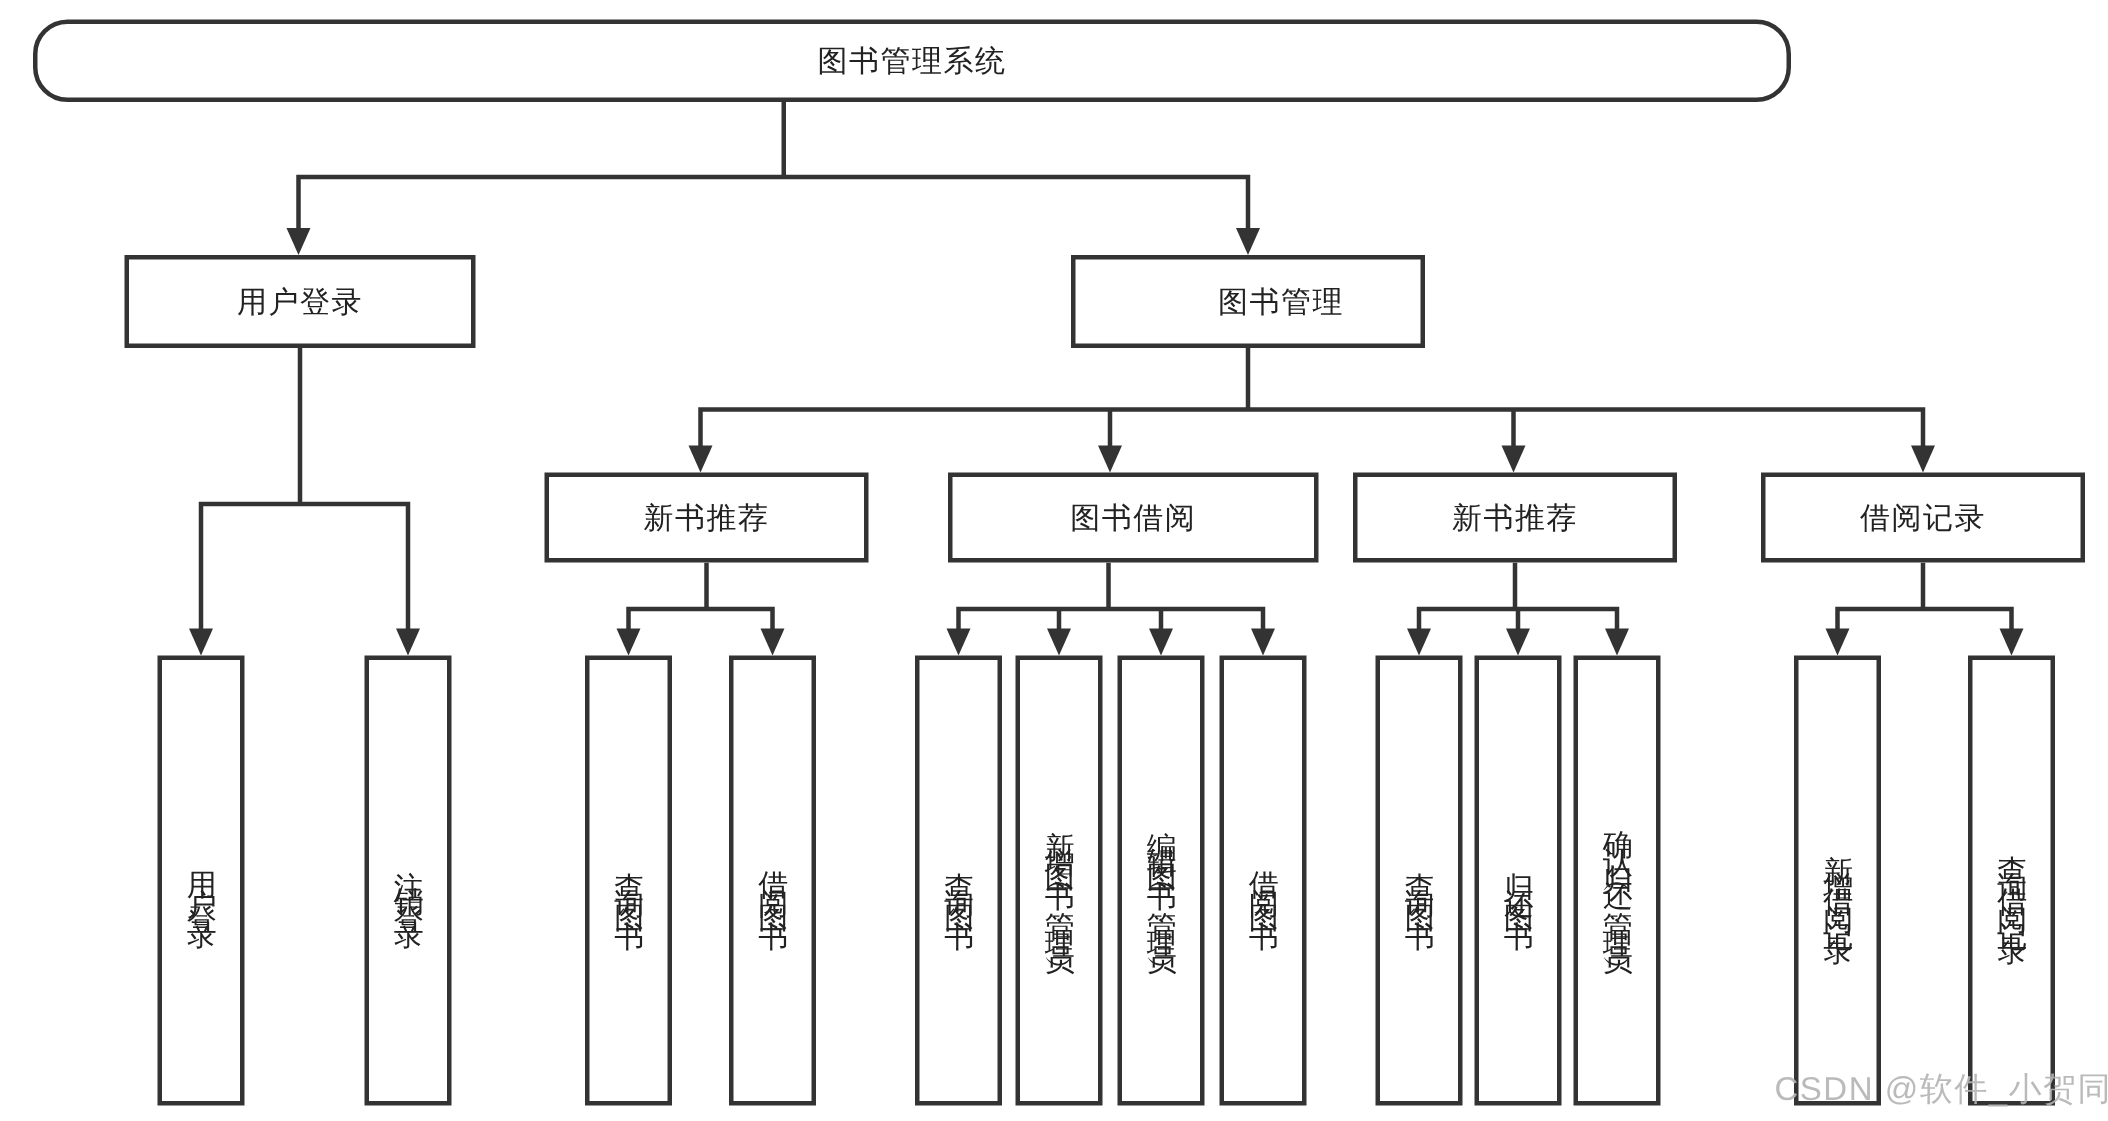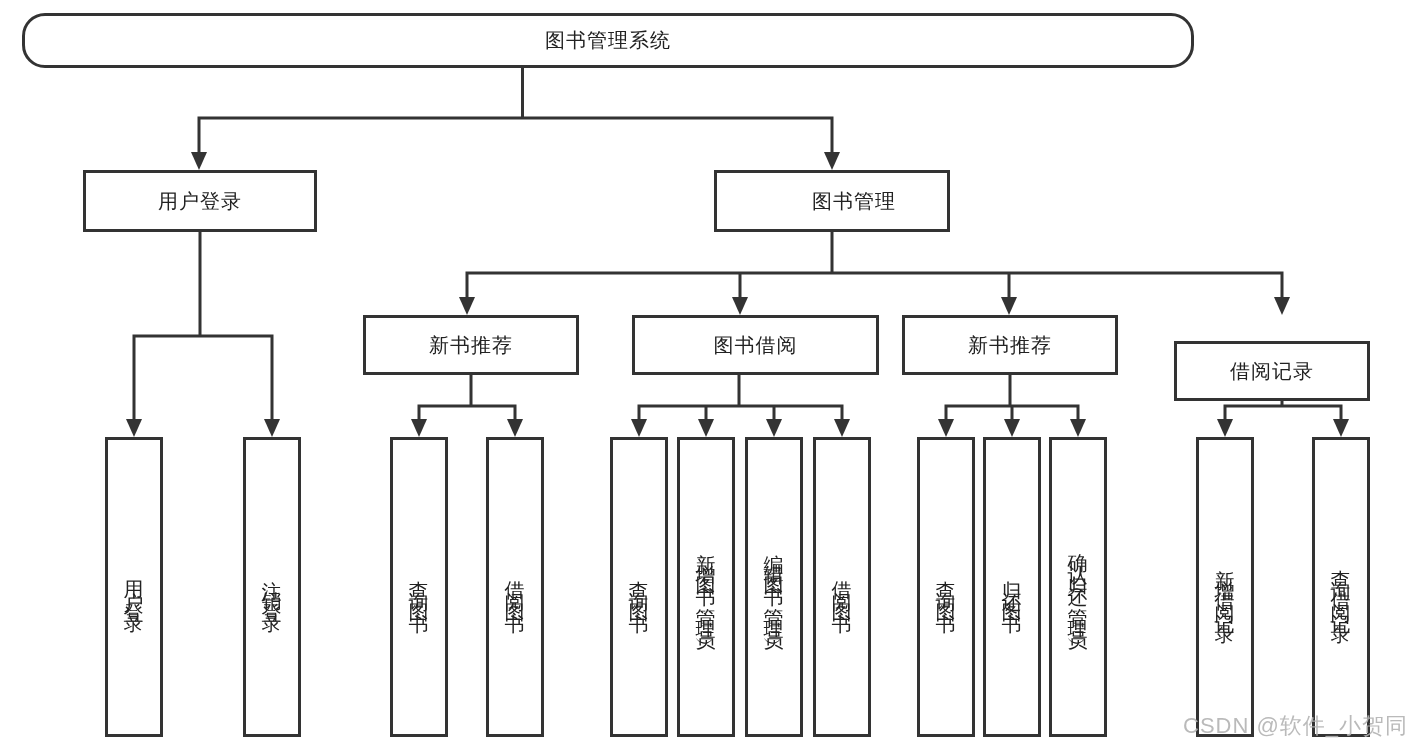--- a/index.html
+++ b/index.html
@@ -123,21 +123,21 @@
 
   <div class="box h-l3" style="left:363px; width:216px;">
     <span>新书推荐</span>
   </div>
   <div class="box h-l3" style="left:632px; width:247px;">
     <span>图书借阅</span>
   </div>
   <div class="box h-l3" style="left:902px; width:216px;">
     <span>新书推荐</span>
   </div>
-  <div class="box h-l3" style="left:1174px; width:196px;margin-top:26px;">
+  <div class="box h-l3" style="left:1174px; width:216px;">
     <span>借阅记录</span>
   </div>
 
   <div class="box vbox" style="left:105px;">
     <span class="vtext">用户登录</span>
   </div>
   <div class="box vbox" style="left:243px;">
     <span class="vtext">注销登录</span>
   </div>
 

